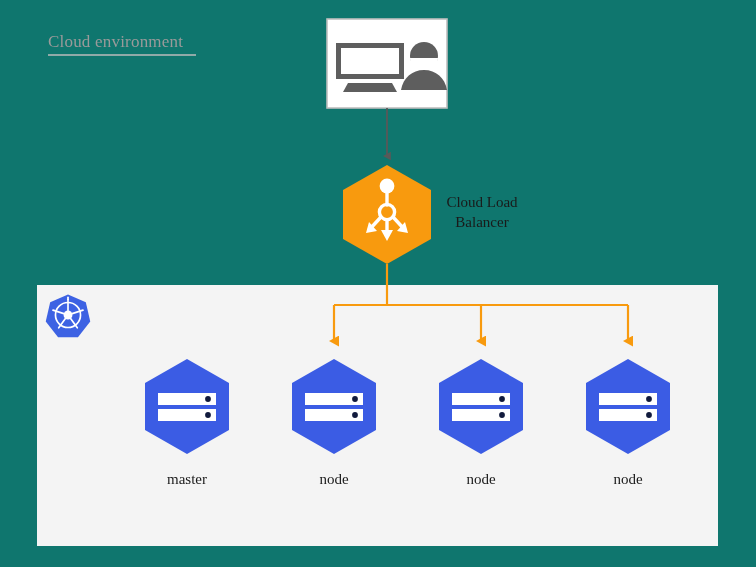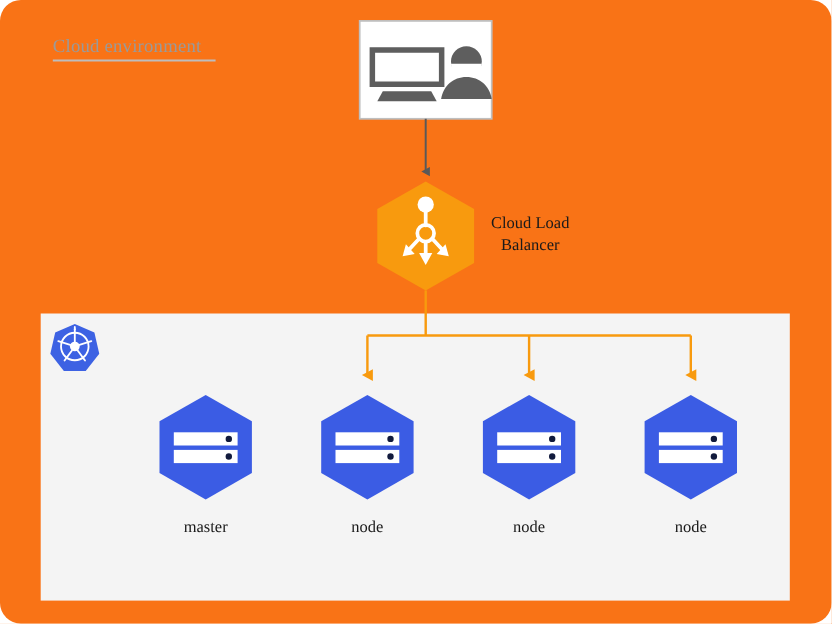--- a/index.html
+++ b/index.html
@@ -5,24 +5,23 @@
 <style>
   html, body {
     margin: 0;
     padding: 0;
     background: #ffffff;
   }
   #stage {
     position: relative;
     width: 756px;
     height: 567px;
-    background: #f97316;
+    background: #0f766e;
     overflow: hidden;
     font-family: "Liberation Serif", serif;
-    border-radius: 19px;
   }
   #diagram {
     position: absolute;
     top: 0;
     left: 0;
     width: 756px;
     height: 567px;
     display: block;
   }
   .title-text {

